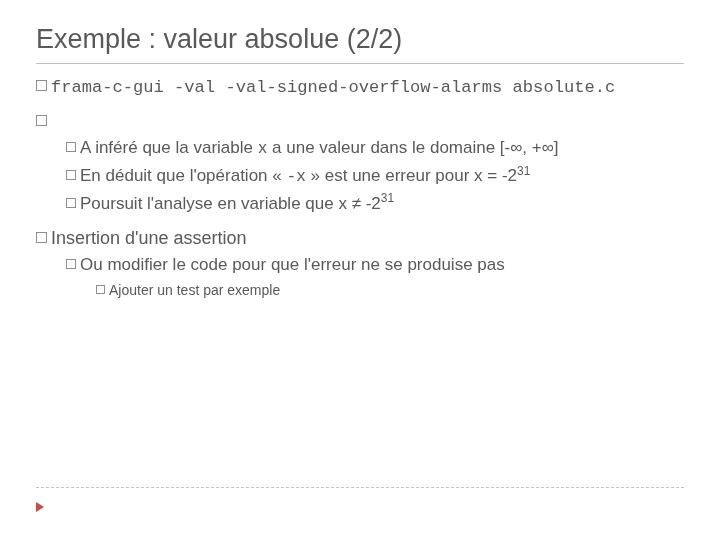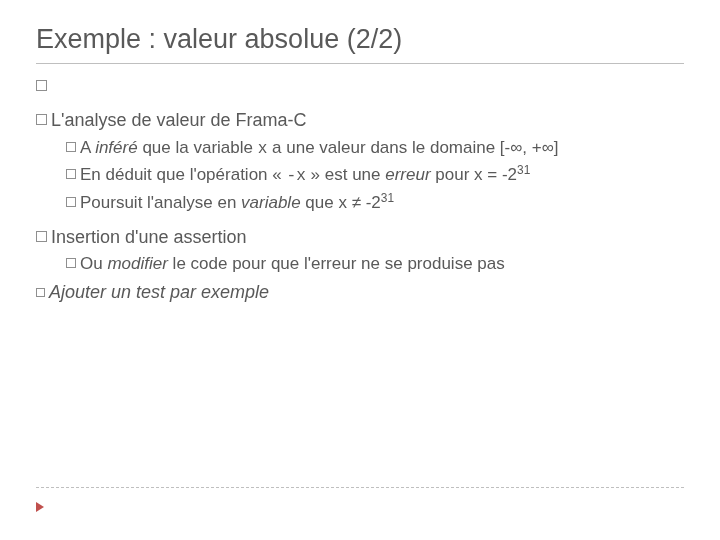--- a/index.html
+++ b/index.html
@@ -33,23 +33,23 @@
   }
   .lvl1 {
     margin-top: 10px;
   }
   .lvl2 {
     margin-left: 30px;
     margin-top: 4px;
     font-size: 17px;
   }
   .lvl3 {
+    margin-left: 60px;
     margin-top: 4px;
-    font-size: 18px;
-    font-style: italic;
+    font-size: 14px;
   }
   .sq {
     display: inline-block;
     width: 9px;
     height: 9px;
     border: 1px solid #8f8f8f;
     background: #ffffff;
     margin-right: 4px;
     vertical-align: baseline;
     position: relative;
@@ -60,21 +60,21 @@
     height: 8px;
   }
   .sq.xs {
     width: 7px;
     height: 7px;
   }
   code, .mono {
     font-family: "Courier New", Courier, monospace;
     font-size: 0.95em;
   }
-  .italic { font-style: italic; }
+  .italic { }
   sup { font-size: 0.7em; line-height: 0; margin-top: 12px; }
   .footer-marker {
     position: absolute;
     left: 36px;
     bottom: 28px;
     width: 0;
     height: 0;
     border-top: 5px solid transparent;
     border-bottom: 5px solid transparent;
     border-left: 8px solid #c0504d;
@@ -90,25 +90,25 @@
 </head>
 <body>
 
 <div class="slide">
 
   <h1 class="title">Exemple : valeur absolue (2/2)</h1>
 
   <div class="body">
 
     <div class="lvl1">
-      <span class="sq"></span>
+      <span class="sq"></span><span class="mono">frama-c-gui -val -val-signed-overflow-alarms absolute.c</span>
     </div>
 
     <div class="lvl1">
-      <span class="sq"></span><span>L'analyse de valeur de Frama-C</span>
+      <span class="sq"></span>
     </div>
 
     <div class="lvl2">
       <span class="sq sm"></span><span>A </span><span class="italic">inféré</span><span> que la variable </span><span class="mono">x</span><span> a une valeur dans le domaine [-∞, +∞]</span>
     </div>
 
     <div class="lvl2">
       <span class="sq sm"></span><span>En déduit que l'opération « </span><span class="mono">-x</span><span> » est une </span><span class="italic">erreur</span><span> pour x = -2</span><sup>31</sup>
     </div>
 

